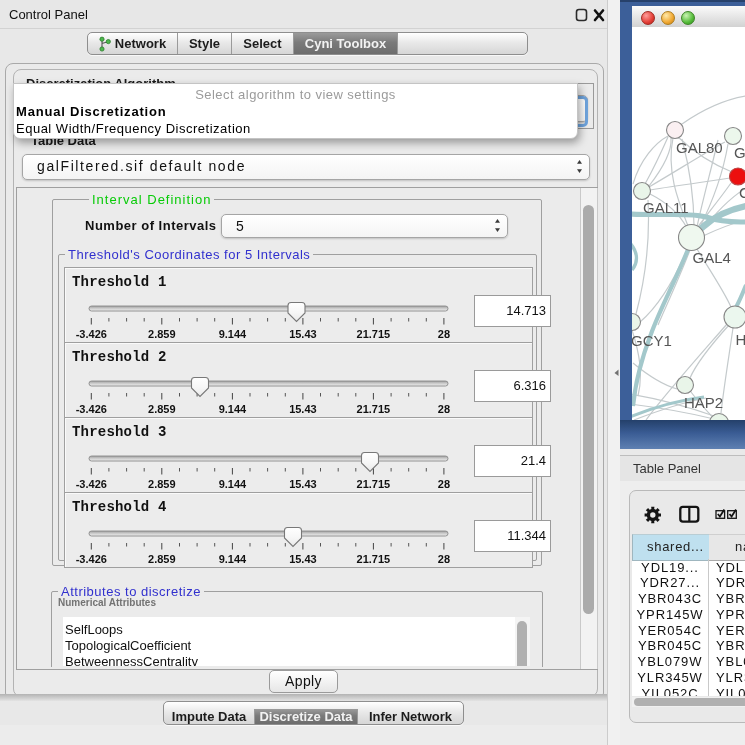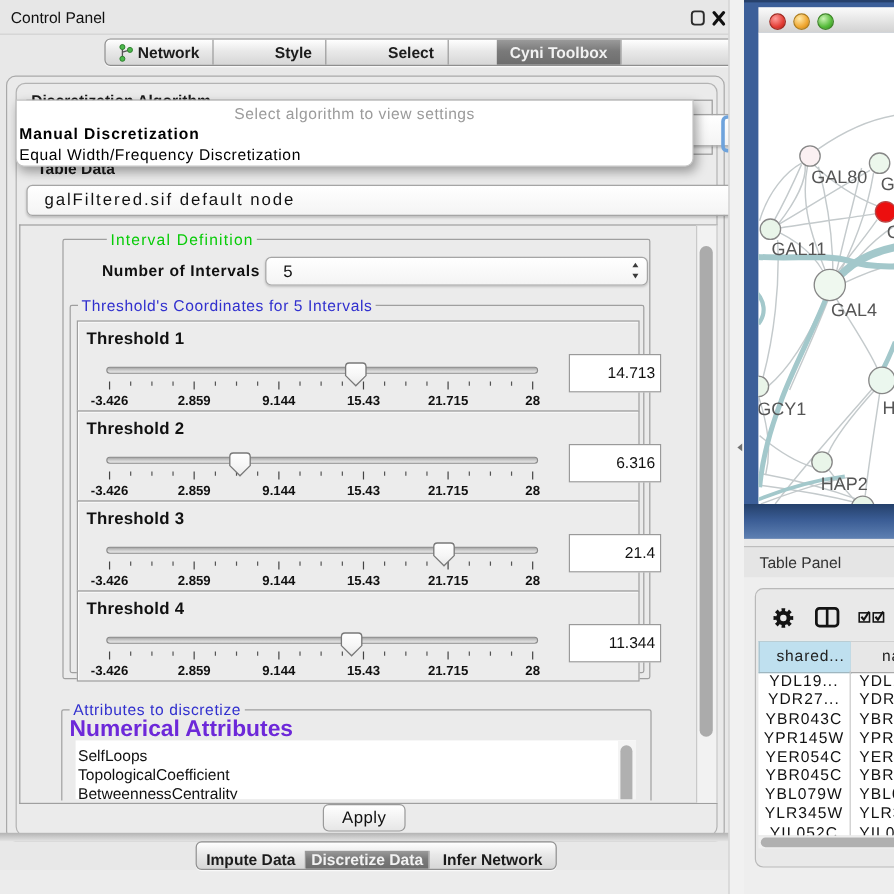--- a/index.html
+++ b/index.html
@@ -9,30 +9,30 @@
   
   #titlebar{left:0;top:0;width:619px;height:28px;background:#e7e7e7;border-bottom:1px solid #d2d2d2;}
   #titlebar .t{position:absolute;left:9px;top:7px;font-size:13px;color:#111;}
   
   .seg{position:absolute;display:flex;border:1px solid #8e8e8e;border-radius:5px;overflow:hidden;
        background:linear-gradient(#ffffff,#e9e9e9 45%,#d6d6d6);box-shadow:0 1px 0 rgba(255,255,255,.7);}
   .seg .s{font-size:13px;font-weight:600;color:#1c1c1c;display:flex;align-items:center;justify-content:center;
           border-right:1px solid #9a9a9a;}
   .seg .s:last-child{border-right:none;margin-top:46px;}
   .seg .sel{background:linear-gradient(#9b9b9b,#7a7a7a 45%,#6d6d6d);color:#f2f2f2;}
-  #toptabs{left:87px;top:32px;height:21px;gap:40px;}
+  #toptabs{left:87px;top:32px;height:21px;}
   #bottabs{left:163px;top:701px;height:22px;align-items:flex-end;}
   
   #panelA{left:5px;top:63px;width:597px;height:636px;border:1px solid #a9a9a9;border-radius:8px;background:#eaeaea;}
   #panelB{left:13px;top:69px;width:583px;height:626px;border:1px solid #b3b3b3;border-radius:8px;background:#ebebeb;}
   
   #discgroup{left:22px;top:83px;width:570px;height:44px;border:1px solid #9a9a9a;background:#ebebeb;}
   #disclabel{left:26px;top:76px;font-size:13px;font-weight:bold;color:#1a1a1a;}
   .combo{position:absolute;background:linear-gradient(#ffffff,#f4f4f4);border:1px solid #a5a5a5;border-radius:5px;
-         box-shadow:0 1px 2px rgba(0,0,0,.18);font-size:13px;color:#111;padding-left:32px;}
+         box-shadow:0 1px 2px rgba(0,0,0,.18);font-size:13px;color:#111;}
   .combo .v{position:absolute;left:14px;top:3px;font-size:14px;letter-spacing:1.6px;}
   .combo .arr{position:absolute;right:5px;top:3px;width:9px;height:17px;}
   #combodisc{left:30px;top:95px;width:556px;height:25px;}
   #combodisc .focus{position:absolute;right:-1px;top:0px;width:13px;height:25px;border:3px solid #6ea3dc;border-radius:5px;}
   
   #popup{left:13px;top:83px;width:563px;height:54px;background:#ffffff;border:1px solid #c4c4c4;
          border-radius:0 0 7px 7px;box-shadow:2px 4px 9px rgba(0,0,0,.35);z-index:30;}
   #popup .r1{position:absolute;left:0;right:0;top:3px;text-align:center;color:#9b9b9b;font-size:13px;letter-spacing:.45px;}
   #popup .r2{position:absolute;left:2px;top:20px;font-weight:bold;color:#000;font-size:13px;letter-spacing:.8px;}
   #popup .r3{position:absolute;left:2px;top:37px;color:#000;font-size:13px;letter-spacing:.5px;}
@@ -46,21 +46,21 @@
        border-left:1px solid #c9c9c9;border-right:1px solid #c9c9c9;}
   .vsb .th{position:absolute;left:2px;width:11px;background:#ababab;border-radius:6px;}
   
   .group{position:absolute;border:1px solid #9f9f9f;border-radius:2px;}
   .gtitle{position:absolute;top:-8px;left:6px;background:#ebebeb;padding:0 3px;font-size:13px;letter-spacing:.5px;}
   .green{color:#07cb07;margin-left:30px;}
   .blue{color:#3130ce;}
   
   .tpanel{position:absolute;left:12px;width:467px;height:74px;border:1px solid #9f9f9f;background:#ececec;
           box-shadow:inset 1px 1px 0 #fafafa;}
-  .tpanel .tl{position:absolute;left:7px;top:6px;font-size:14px;font-weight:bold;color:#111;letter-spacing:.2px;}
+  .tpanel .tl{position:absolute;left:7px;top:6px;font-size:14px;font-weight:bold;color:#111;letter-spacing:.2px;font-family:Liberation Mono, monospace;}
   .tpanel .vbox{position:absolute;left:409px;top:27px;width:51px;height:30px;background:#fff;border:1px solid #9a9a9a;
                 font-size:13px;color:#111;text-align:right;line-height:30px;padding-right:4px;padding-left:20px;}
   .slider{position:absolute;left:0px;top:0px;width:467px;height:70px;}
   #attrlist{left:63px;top:617px;width:467px;height:49px;background:#fff;overflow:hidden;}
   #attrlist .it{position:absolute;left:2px;font-size:13px;color:#111;}
   #attrlist .sb{position:absolute;right:0;top:0;width:15px;height:49px;background:#f4f4f4;}
   #attrlist .sb .th{position:absolute;left:2px;top:4px;width:10px;height:60px;background:#b0b0b0;border-radius:5px;}
   
   #apply{left:269px;top:670px;width:67px;height:21px;border:1px solid #9a9a9a;border-radius:5px;
          background:linear-gradient(#ffffff,#e6e6e6);font-size:14px;letter-spacing:.4px;color:#111;text-align:center;line-height:20px;}
@@ -329,21 +329,21 @@
         <text x="308.4" y="69.5" font-size="11" font-weight="600" fill="#111" text-anchor="middle">21.715</text>
         <line x1="378.9" y1="50" x2="378.9" y2="56.5" stroke="#444" stroke-width="1"></line>
         <text x="378.9" y="69.5" font-size="11" font-weight="600" fill="#111" text-anchor="middle">28</text>
       <path d="M 219.5 37.5 Q 219.5 34.5 222.5 34.5 L 233.5 34.5 Q 236.5 34.5 236.5 37.5 L 236.5 45 L 228.0 53.5 L 219.5 45 Z" fill="url(#th3)" stroke="#787878" stroke-width="1.1"></path>
     </svg>
     <div class="vbox">11.344</div>
   </div>
   <div class="group" style="left:34px;top:403px;width:490px;height:100px">
       <span class="gtitle blue">Attributes to discretize</span>
     </div>
-  <div class="abs" style="left:41px;top:409px;font-size:19px;font-weight:bold;color:#6d28d9">Numerical Attributes</div>
+  <div class="abs" style="left:41px;top:409px;font-size:10px;font-weight:bold;color:#737373">Numerical Attributes</div>
   <div class="abs" id="attrlist" style="left:46px;top:429px;">
     <div class="it" style="top:5px">SelfLoops</div>
     <div class="it" style="top:21px">TopologicalCoefficient</div>
     <div class="it" style="top:37px">BetweennessCentrality</div>
     <div class="sb">
         <div class="th"></div>
       </div>
   </div>
 </div>
 

